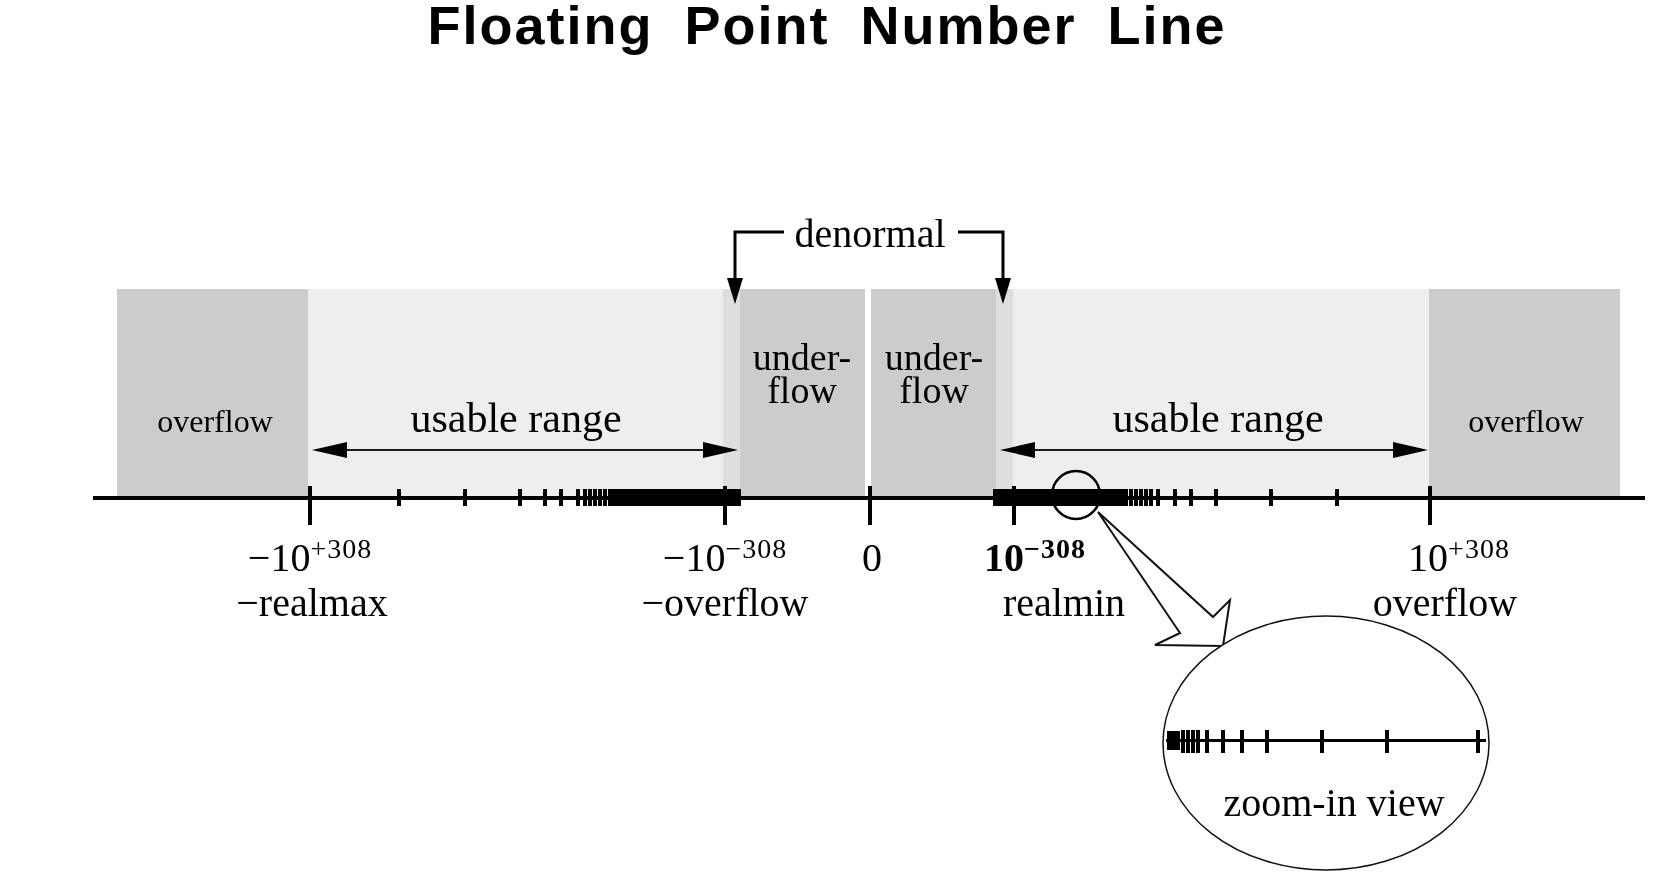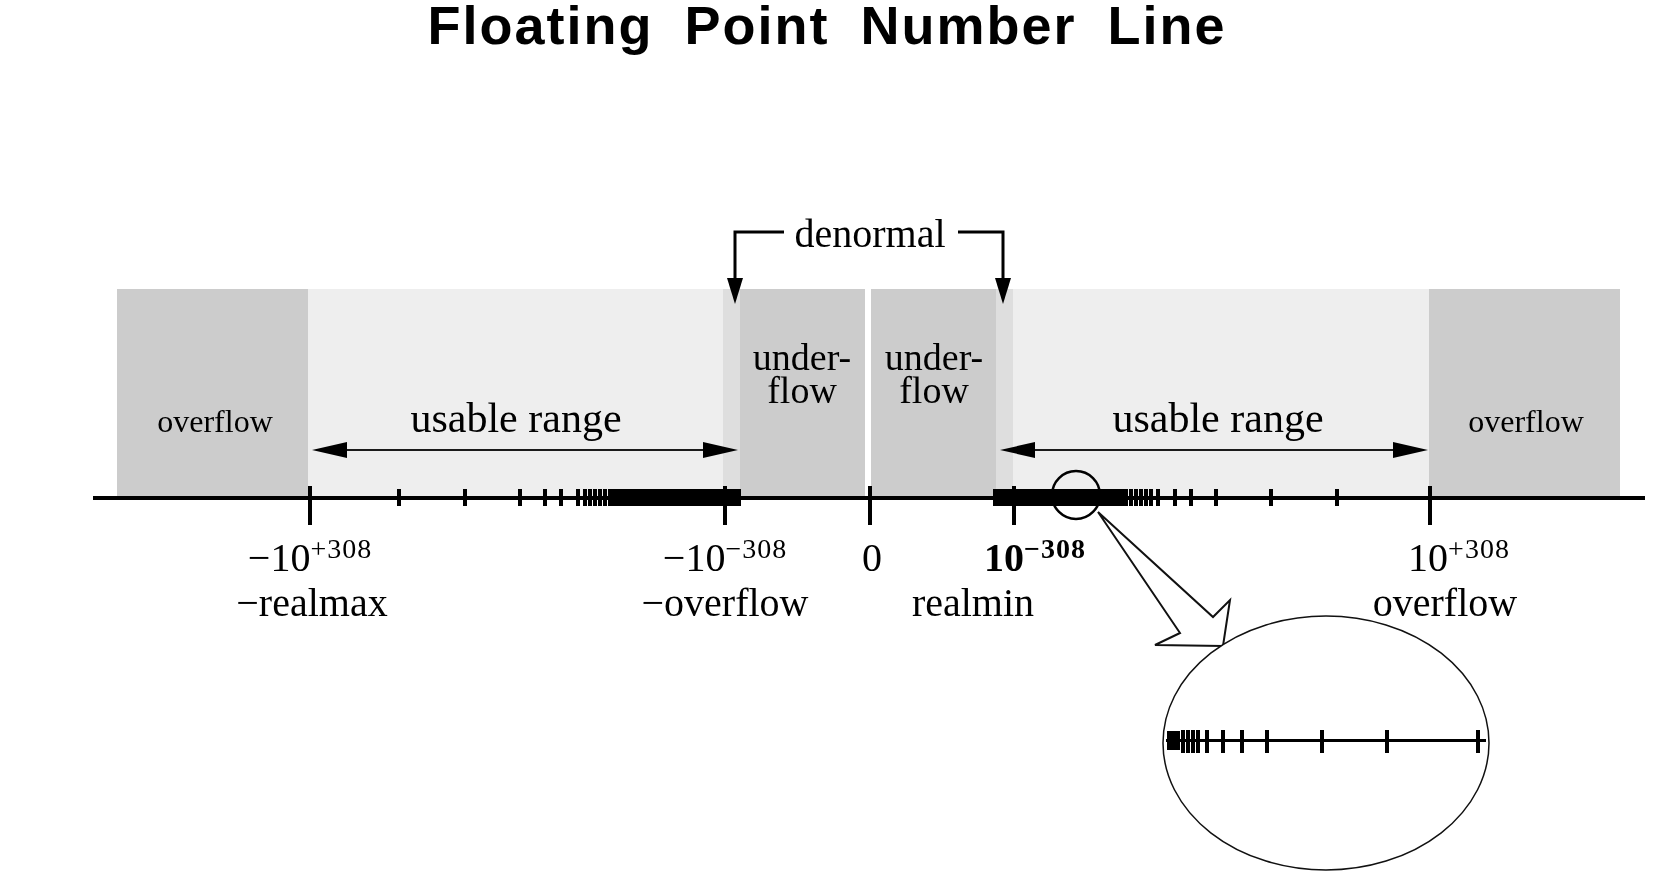--- a/index.html
+++ b/index.html
@@ -97,21 +97,21 @@
 
   <div class="region-label lbl-denormal" style="left:870px">denormal</div>
 
   <div id="axislayer">
       <div class="axis-power" style="left: 310px;">−10<sup>+308</sup></div>
       <div class="axis-word" style="left: 312px;">−realmax</div>
       <div class="axis-power" style="left: 725px;">−10<sup>−308</sup></div>
       <div class="axis-word" style="left: 725px;">−overflow</div>
       <div class="axis-power" style="left: 872px;">0</div>
       <div class="axis-power" style="left: 1035px; font-weight: bold;">10<sup>−308</sup></div>
-      <div class="axis-word" style="left: 973px;">realmin</div>
+      <div class="axis-word" style="left: 1064px;">realmin</div>
       <div class="axis-power" style="left: 1459px;">10<sup>+308</sup></div>
       <div class="axis-word" style="left: 1445px;">overflow</div>
     </div>
 
   <svg class="overlay" width="1654" height="884" viewBox="0 0 1654 884">
 
     <g stroke="#000" stroke-width="3" fill="none">
       <path d="M 784 232 H 735 V 280"></path>
       <path d="M 958 232 H 1003 V 280"></path>
     </g>
@@ -144,14 +144,15 @@
       <div class="inset-tick" style="left: 1191px;"></div>
       <div class="inset-tick" style="left: 1196px;"></div>
       <div class="inset-tick" style="left: 1205px;"></div>
       <div class="inset-tick" style="left: 1221px;"></div>
       <div class="inset-tick" style="left: 1240px;"></div>
       <div class="inset-tick" style="left: 1265px;"></div>
       <div class="inset-tick" style="left: 1320px;"></div>
       <div class="inset-tick" style="left: 1385px;"></div>
       <div class="inset-tick" style="left: 1476px;"></div>
     </div>
+  <div class="inset-caption" style="left:1334px">zoom-in view</div>
 
 </div>
 
 </body></html>

